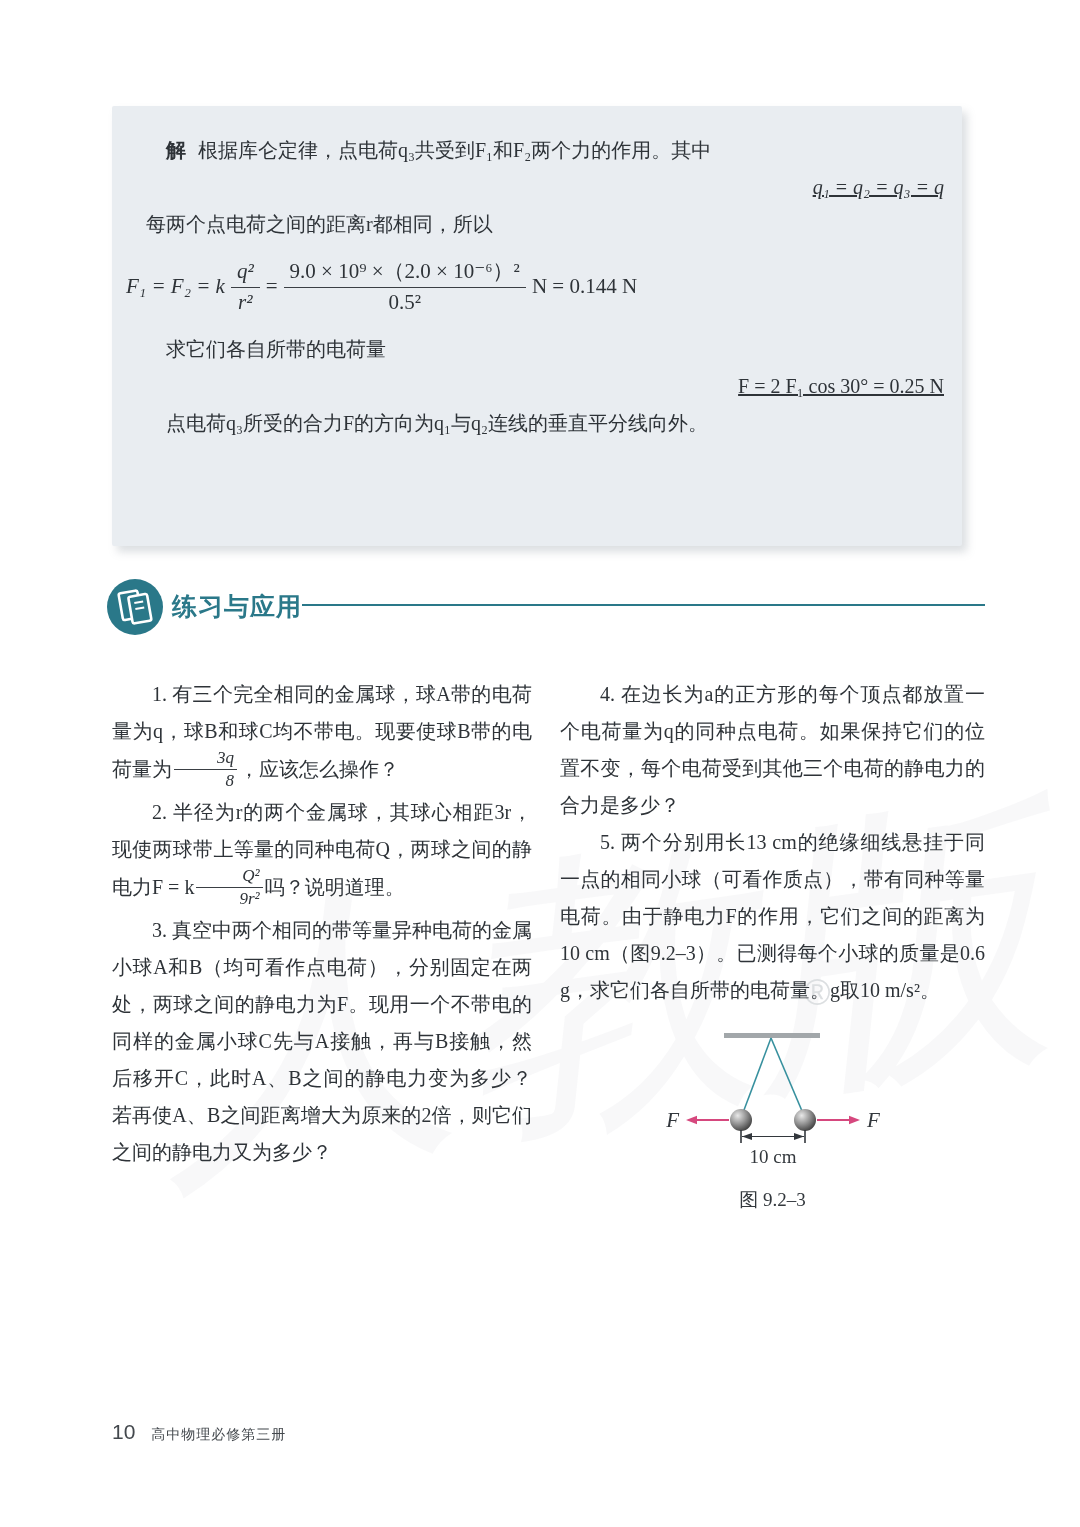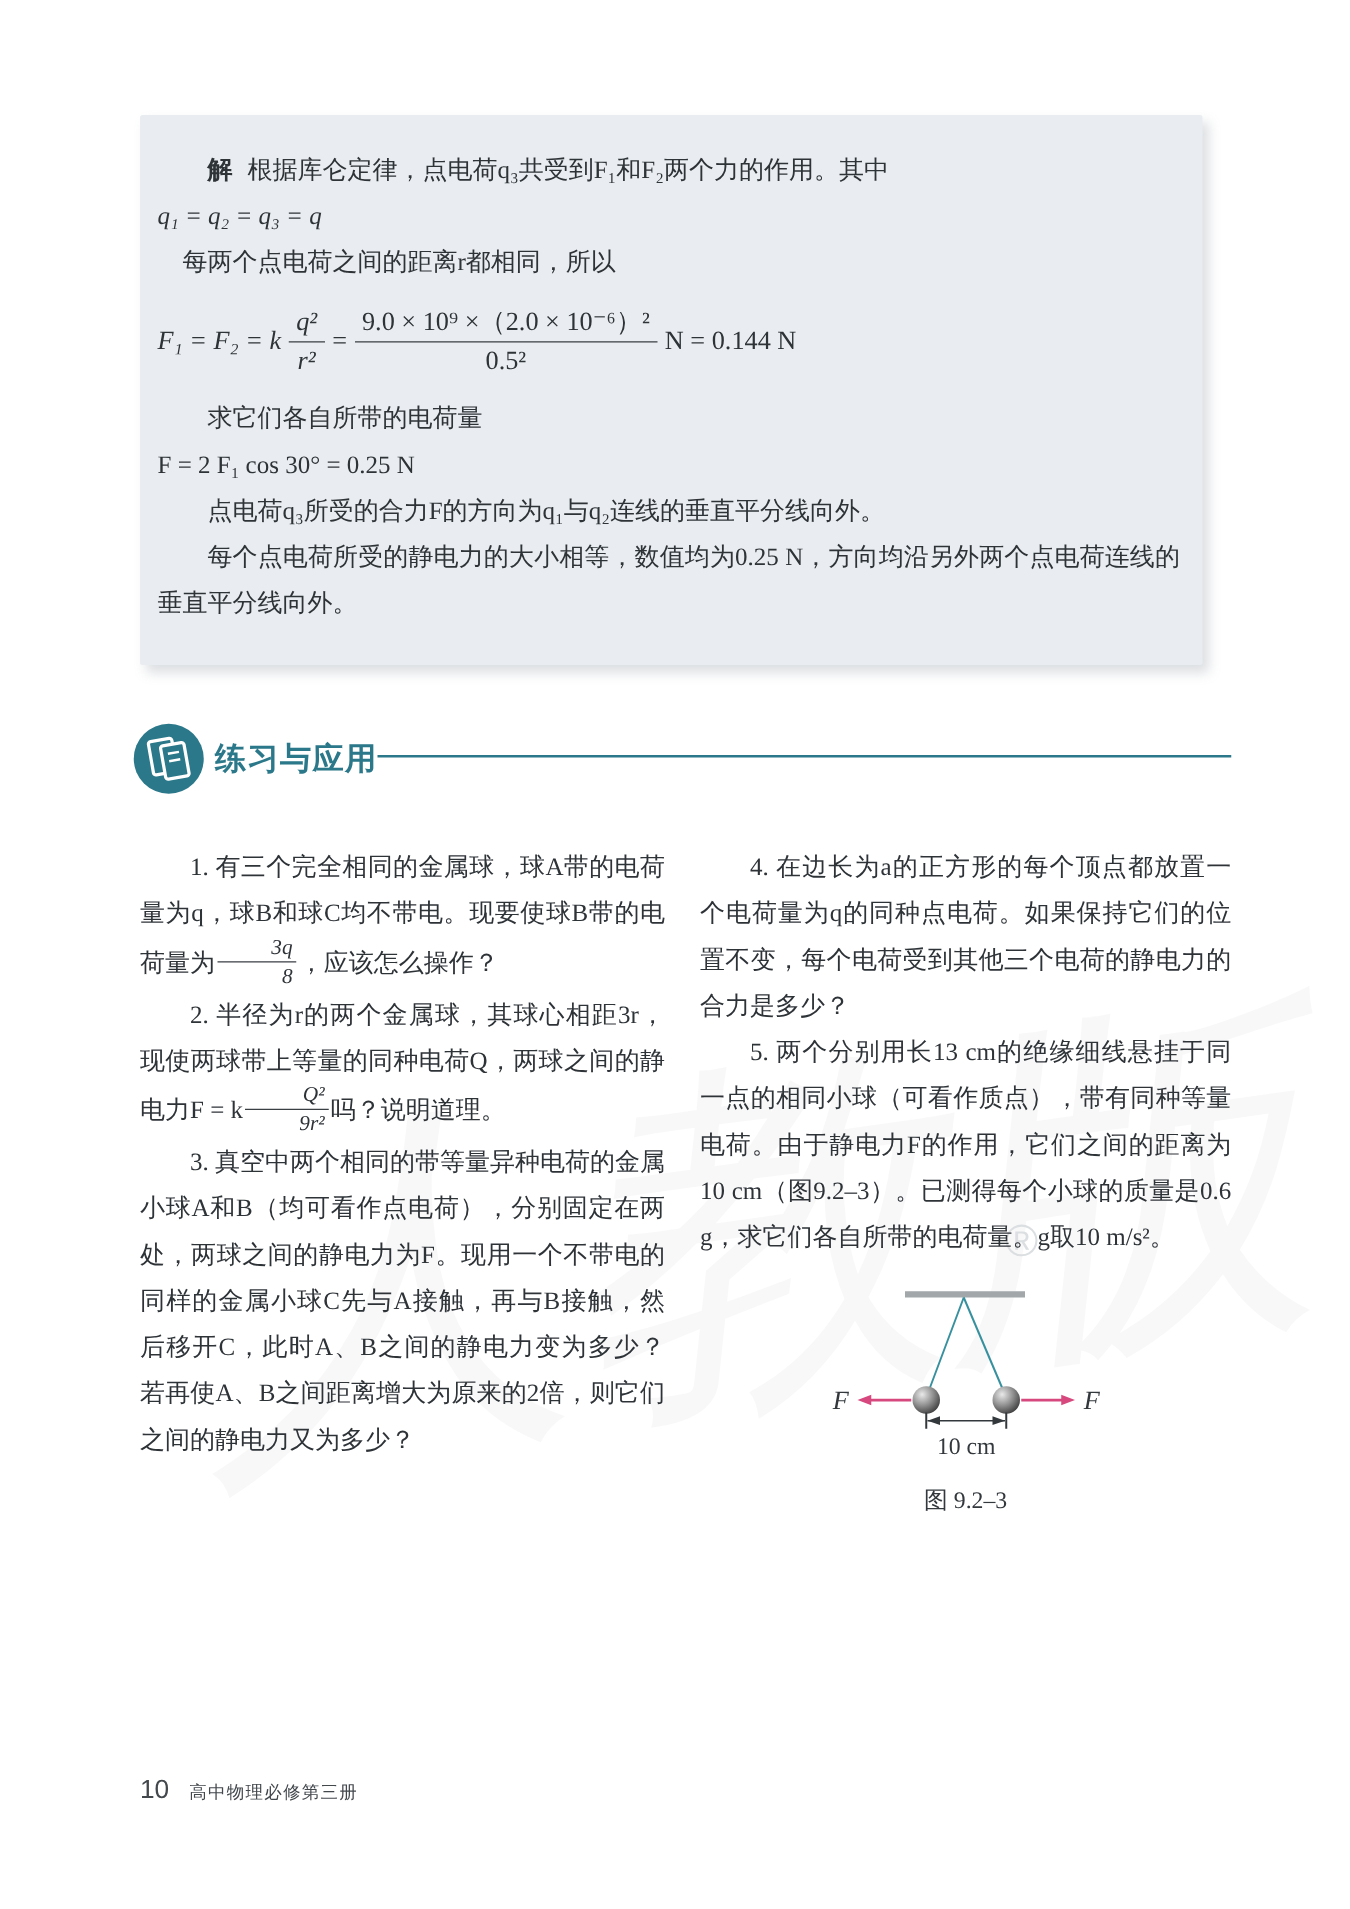--- a/index.html
+++ b/index.html
@@ -6,27 +6,27 @@
   .page{position:relative;width:1080px;height:1527px;background:#ffffff;overflow:hidden;
         font-family:"Liberation Serif","DejaVu Serif",serif;color:#2e3338;}
 
   
   .wm-text{position:absolute;left:150px;top:790px;font-size:300px;font-style:italic;
            color:rgba(110,120,130,0.05);transform:rotate(-8deg);white-space:nowrap;z-index:0;}
   .wm-reg{position:absolute;left:804px;top:972px;font-size:36px;color:#dcdfe1;
           font-family:"Liberation Sans",sans-serif;z-index:0;}
 
   
-  .solution-box{position:absolute;left:112px;top:92px;width:850px;height:440px;z-index:1;
+  .solution-box{position:absolute;left:112px;top:106px;width:850px;height:440px;z-index:1;
         background:#e9edf1;border-radius:2px;box-shadow:5px 6px 9px rgba(130,140,150,0.28);
         box-sizing:border-box;padding:26px 18px 0 14px;font-size:20px;line-height:37px;}
   .sol-p{margin:0;text-indent:2em;text-align:justify;}
   .sol-p-half{margin:0;text-indent:1em;text-align:justify;}
   .sol-label{font-family:"Liberation Sans","DejaVu Sans",sans-serif;font-weight:bold;margin-right:12px;}
-  .sol-center{margin:0;text-align:left;font-style:italic;}
+  .sol-center{margin:0;text-align:right;font-style:italic;text-decoration:underline;}
   .formula-row{display:flex;align-items:center;height:88px;
                font-size:21px;line-height:1.2;}
   .formula-row .it{font-style:italic;}
   .frac{display:inline-flex;flex-direction:column;text-align:center;margin:0 6px;}
   .frac .num{padding:0 6px 2px;border-bottom:1.6px solid #3a3f44;}
   .frac .den{padding:2px 6px 0;}
 
   
   .practice-header{position:absolute;left:106px;top:574px;width:879px;height:64px;z-index:1;}
   .practice-icon{position:absolute;left:0;top:4px;}
@@ -76,21 +76,20 @@
       <span class="frac">
         <span class="num">9.0 × 10⁹ ×（2.0 × 10⁻⁶）²</span>
         <span class="den">0.5²</span>
       </span>
       <span>N = 0.144 N</span>
     </div>
 
     <p class="sol-p">求它们各自所带的电荷量</p>
     <p class="sol-center" style="font-style:normal;">F = 2 F₁ cos 30° = 0.25 N</p>
     <p class="sol-p">点电荷q₃所受的合力F的方向为q₁与q₂连线的垂直平分线向外。</p>
-    <p class="sol-p">每个点电荷所受的静电力的大小相等，数值均为0.25 N，方向均沿另外两个点电荷连线的垂直平分线向外。</p>
   </div>
 
   <div class="practice-header">
     <svg class="practice-icon" width="58" height="58" viewBox="0 0 58 58">
       <circle cx="29" cy="29" r="28" fill="#2a7889"></circle>
       <g transform="rotate(-10 29 29)">
         <rect x="15" y="13" width="19" height="27" rx="2" fill="#2a7889" stroke="#ffffff" stroke-width="2.6"></rect>
         <rect x="24" y="18" width="19" height="27" rx="2" fill="#2a7889" stroke="#ffffff" stroke-width="2.6"></rect>
         <line x1="29" y1="25" x2="38" y2="25" stroke="#ffffff" stroke-width="2"></line>
         <line x1="29" y1="31" x2="38" y2="31" stroke="#ffffff" stroke-width="2"></line>

